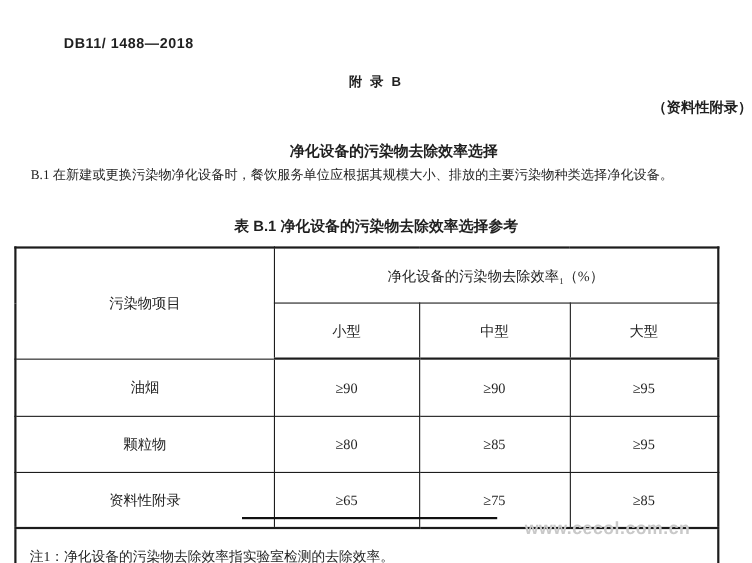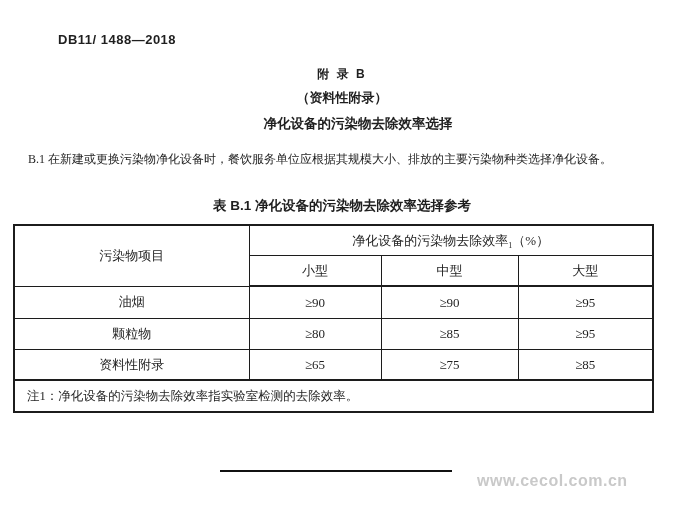--- a/index.html
+++ b/index.html
@@ -16,21 +16,21 @@
     font-family:"Liberation Sans","DejaVu Sans",sans-serif;
     font-weight:bold;font-size:13px;letter-spacing:0.5px;margin-left:36px;
   }
   .title-block{position:absolute;left:0;top:66px;width:684px;text-align:center;}
   .appendix-title{
     font-family:"Liberation Sans","DejaVu Sans",sans-serif;
     font-weight:bold;font-size:12px;letter-spacing:2px;margin-bottom:6px;
   }
   .appendix-subtitle{
     font-family:"Liberation Sans","DejaVu Sans",sans-serif;
-    font-weight:bold;font-size:13px;margin-bottom:8px;
+    font-weight:bold;font-size:13px;margin-bottom:22px;text-align:right;
   }
   .appendix-heading{
     font-family:"Liberation Sans","DejaVu Sans",sans-serif;
     font-weight:bold;font-size:13.5px;padding-left:32px;
   }
   .body-paragraph{
     position:absolute;left:8px;top:134px;width:665px;
     font-size:12px;line-height:26px;
     text-indent:20px;text-align:justify;
   }
@@ -41,21 +41,21 @@
   }
   table.eff-table{
     position:absolute;left:13px;top:224px;
     width:639px;
     border-collapse:collapse;table-layout:fixed;
     font-size:13px;
   }
   table.eff-table td{
     border:1px solid #1c1c1c;
     text-align:center;vertical-align:middle;
-    padding:0;
+    padding:10px;
   }
   table.eff-table{border:2px solid #1c1c1c;}
   tr.hrow1 td{height:29px;}
   tr.hrow2 td{height:29px;border-bottom:2px solid #1c1c1c;}
   td.pollutant-head{border-bottom:2px solid #1c1c1c;}
   tr.drow1 td{height:31px;}
   tr.drow2 td{height:30px;}
   tr.drow3 td{height:29px;border-bottom:2px solid #1c1c1c;}
   tr.nrow td{height:30px;text-align:left;padding-left:12px;font-size:12.5px;}
   .fn-mark{font-size:8px;vertical-align:-3px;}

